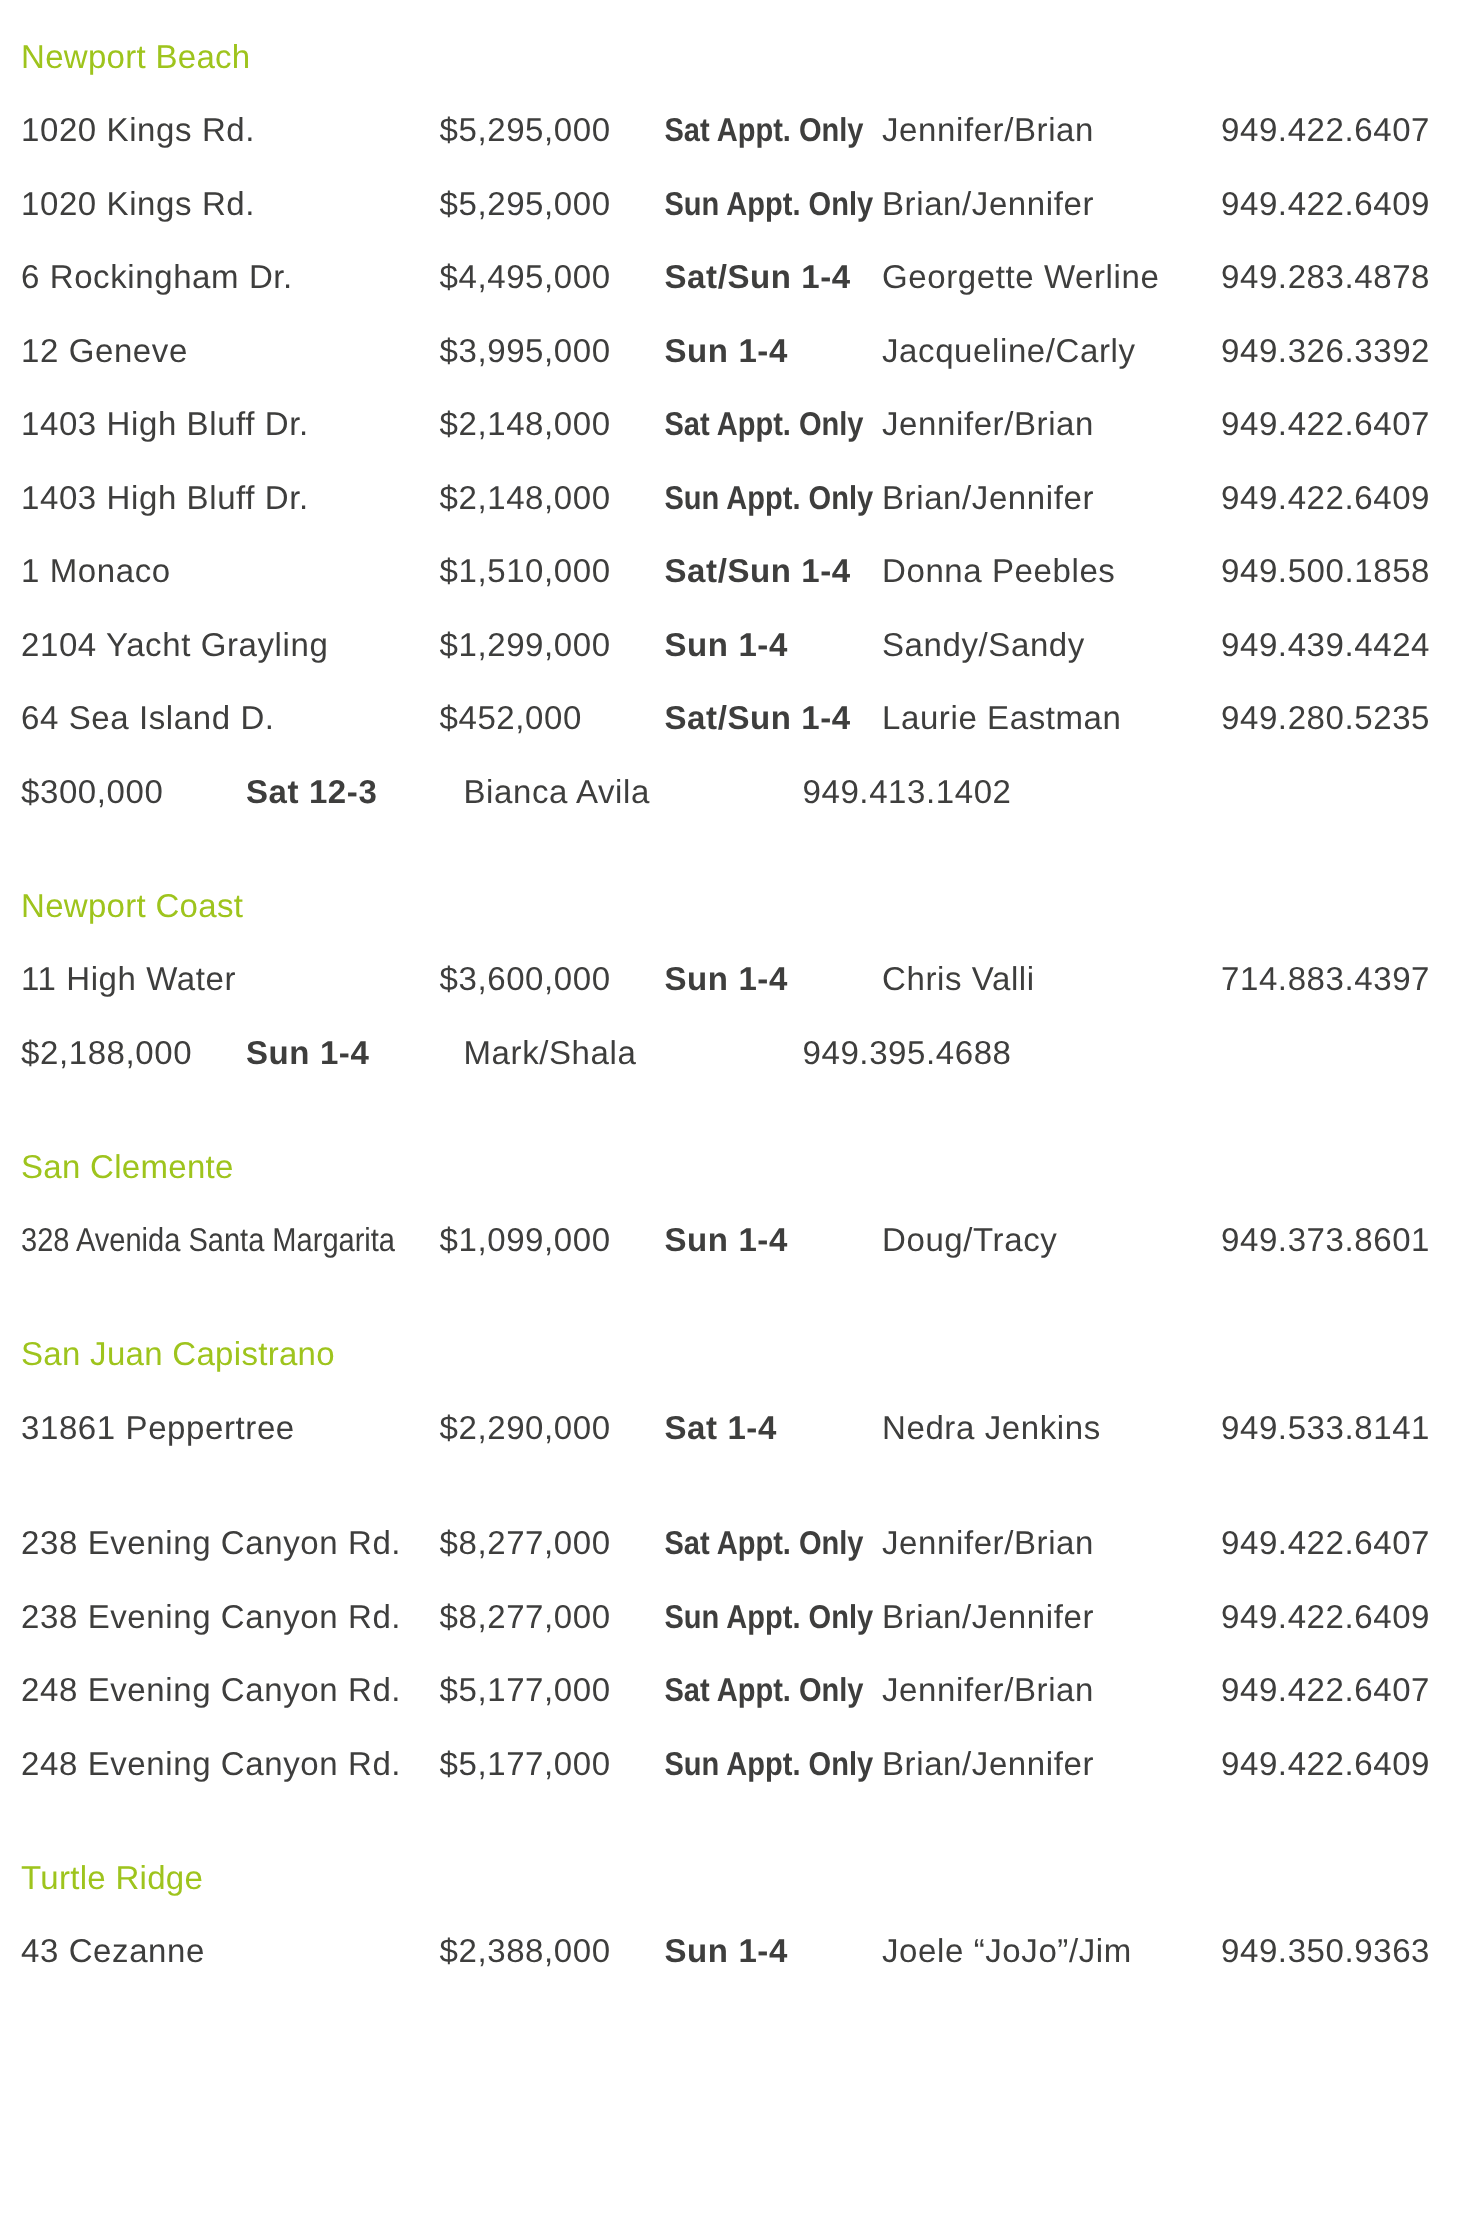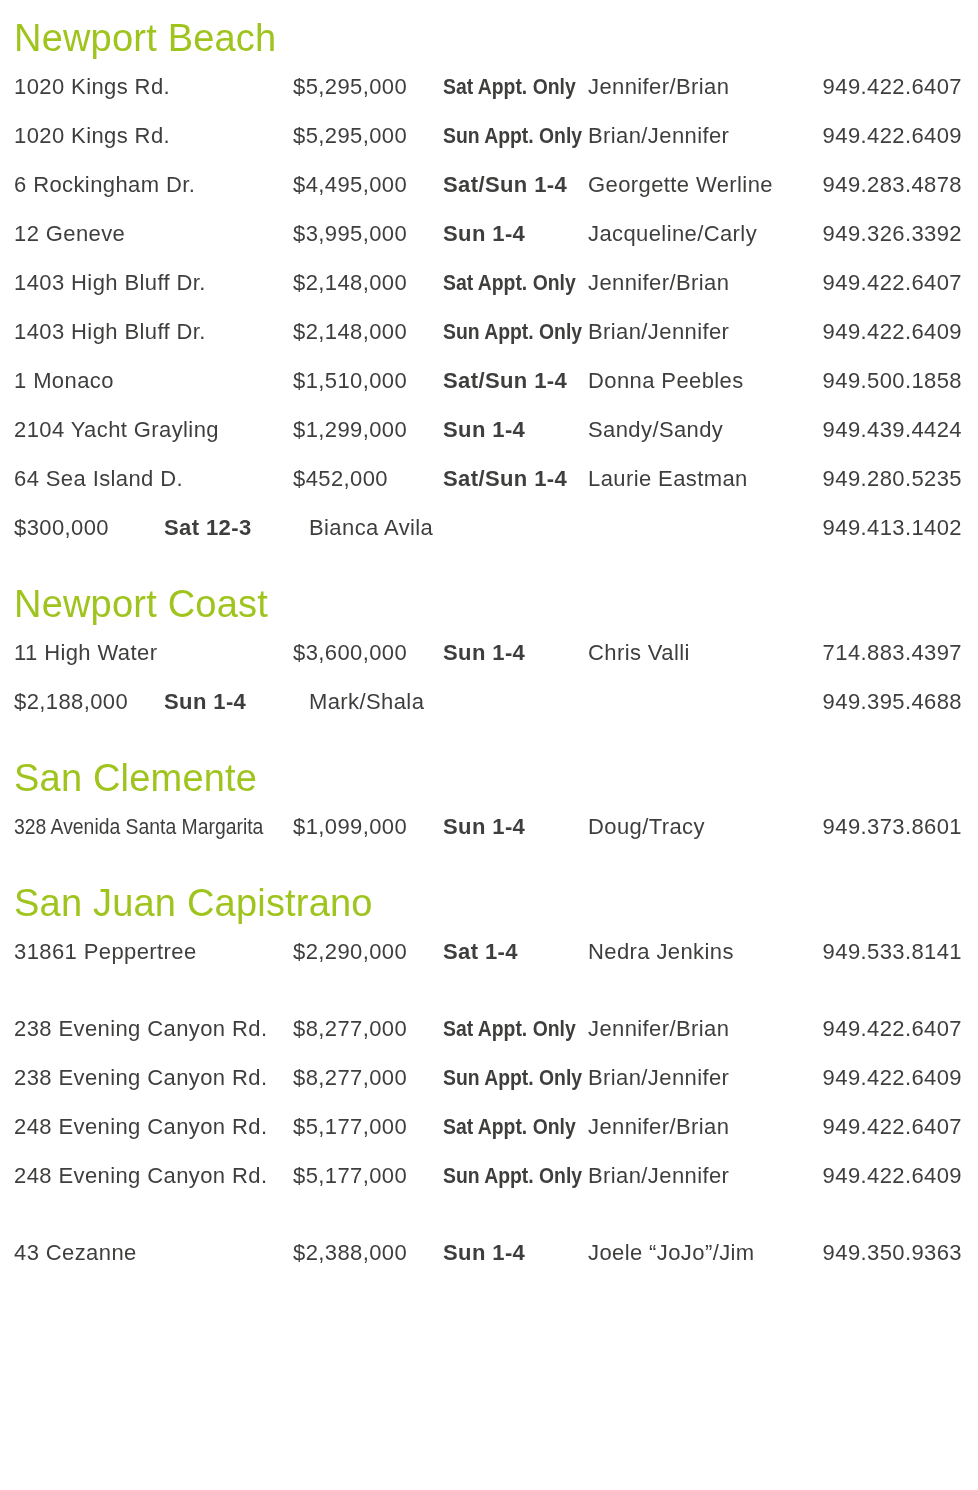--- a/index.html
+++ b/index.html
@@ -19,21 +19,21 @@
     width: 978px;
     height: 1490px;
     padding: 14px 16px 0 14px;
   }
   .section { margin: 0; }
   .section + .section { margin-top: 28px; }
   .section-title {
     margin: 0;
     height: 48px;
     line-height: 48px;
-    font-size: 38px;
+    font-size: 22px;
     font-weight: 400;
     letter-spacing: 0.2px;
     color: #9EC41D;
   }
   .row {
     display: flex;
     align-items: center;
     height: 49px;
     font-size: 22px;
     letter-spacing: 0.4px;
@@ -41,21 +41,21 @@
   }
   .cell {
     white-space: nowrap;
     overflow: visible;
   }
   .cell > span { display: inline-block; }
   .address { width: 279px; }
   .price   { width: 150px; }
   .time    { width: 145px; font-weight: bold; }
   .agent   { width: 226px; }
-  .phone   { flex: 1 1 auto; text-align: right; }
+  .phone   { flex: 1 1 auto; text-align: left; }
   .condensed > span {
     transform: scaleX(0.88);
     transform-origin: 0 50%;
     letter-spacing: 0;
   }
 </style>
 </head>
 <body>
 
 <div class="page">
@@ -220,20 +220,21 @@
     <span class="cell address"><span>248 Evening Canyon Rd.</span></span>
     <span class="cell price"><span>$5,177,000</span></span>
     <span class="cell time condensed"><span>Sun Appt. Only</span></span>
     <span class="cell agent"><span>Brian/Jennifer</span></span>
     <span class="cell phone"><span>949.422.6409</span></span>
   </div>
 </div>
   </section>
 
   <section class="section">
+    <h2 class="section-title">Turtle Ridge</h2>
     <div class="listings">
   <div class="row">
     <span class="cell address"><span>43 Cezanne</span></span>
     <span class="cell price"><span>$2,388,000</span></span>
     <span class="cell time"><span>Sun 1-4</span></span>
     <span class="cell agent"><span>Joele “JoJo”/Jim</span></span>
     <span class="cell phone"><span>949.350.9363</span></span>
   </div>
 </div>
   </section>

